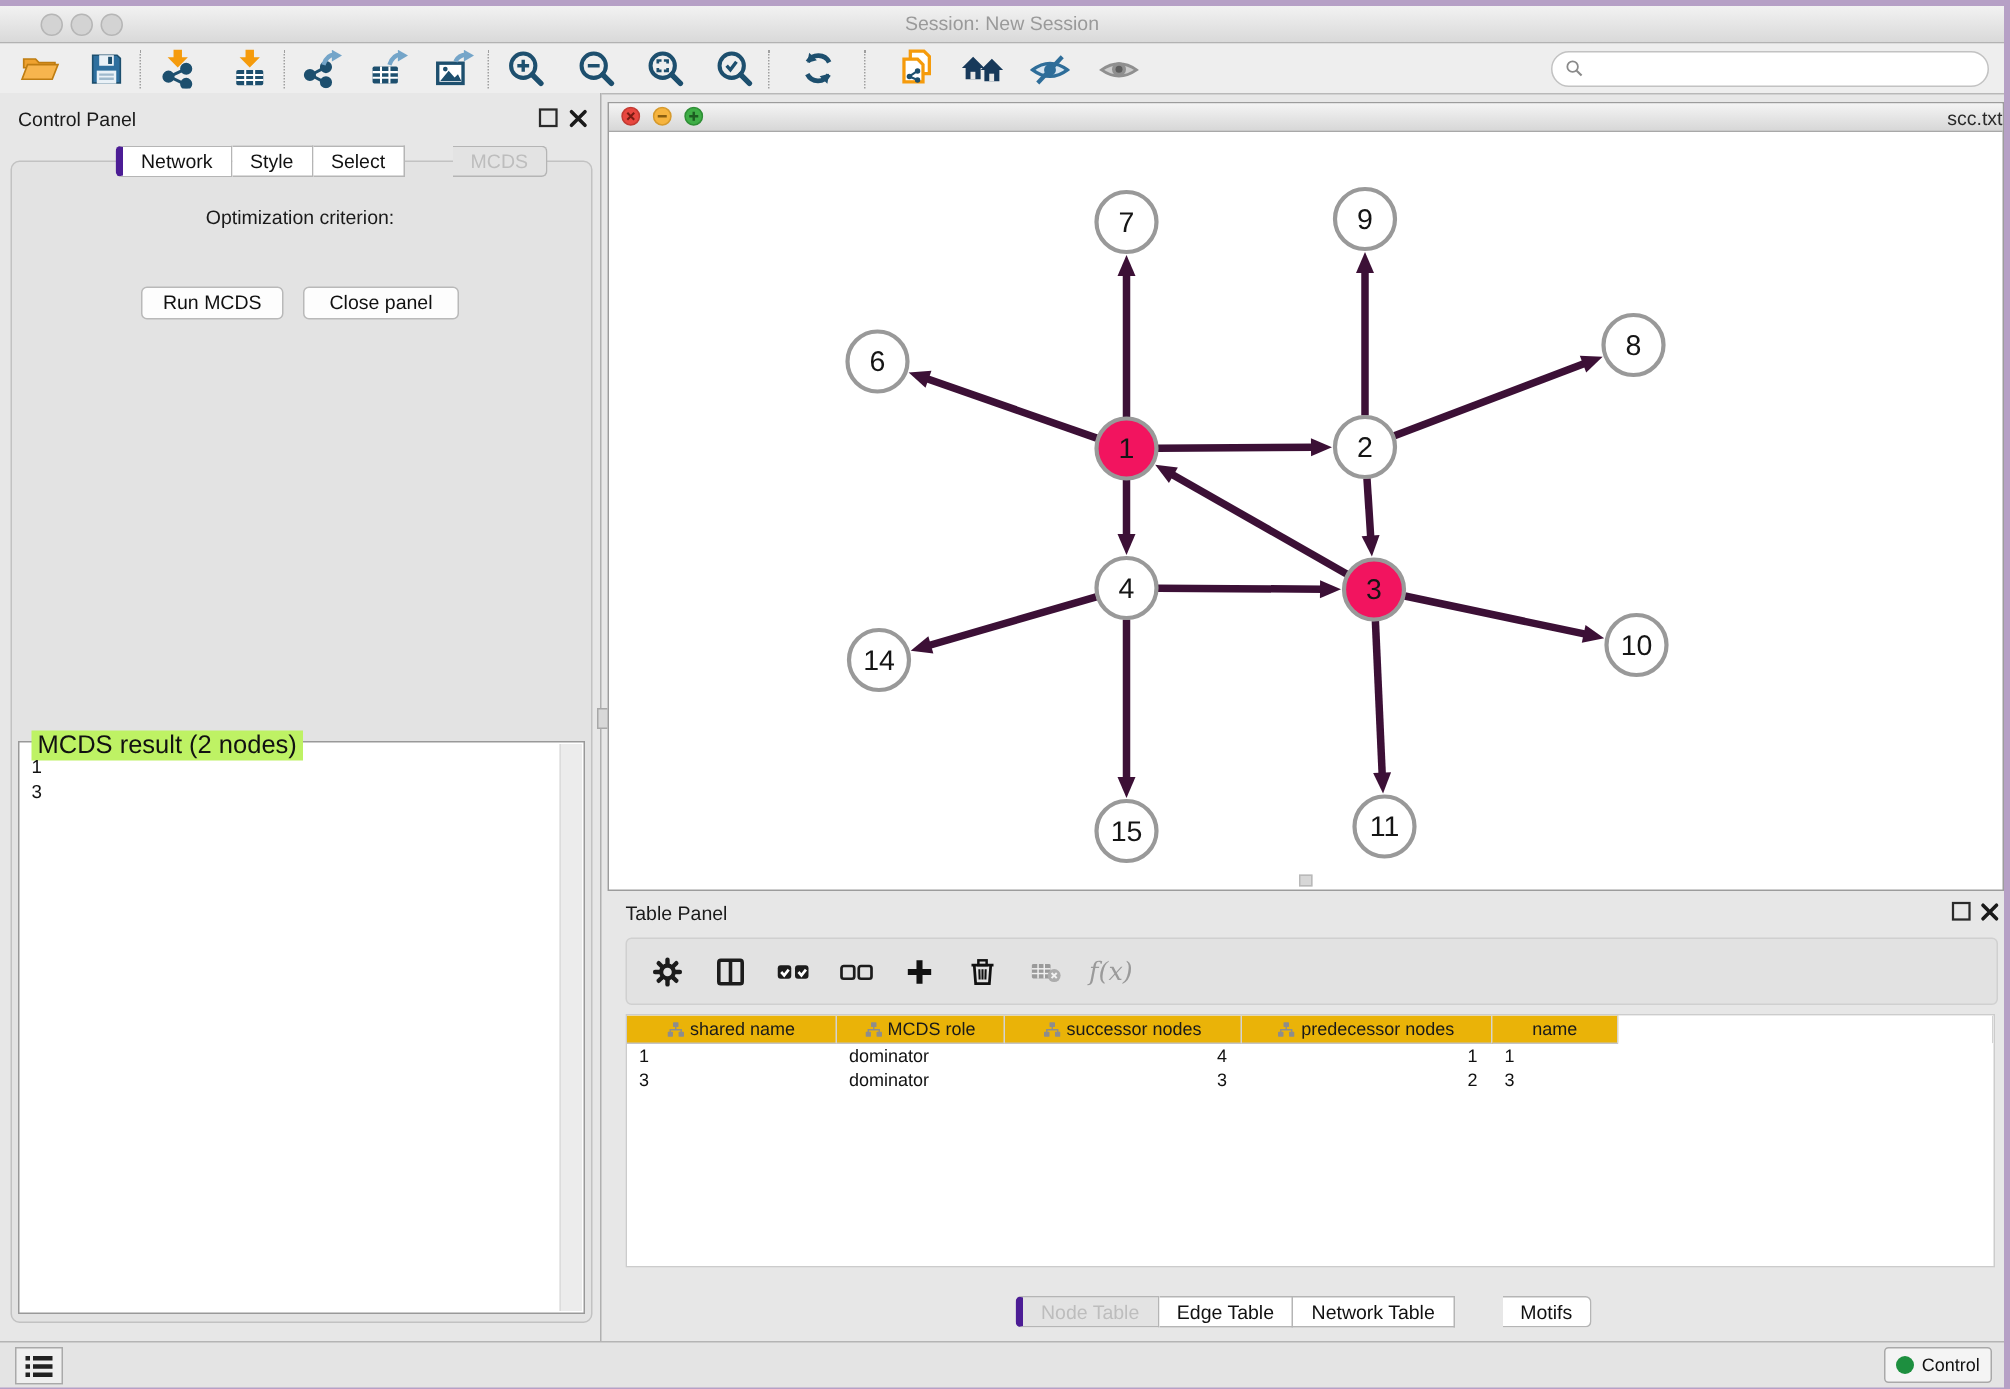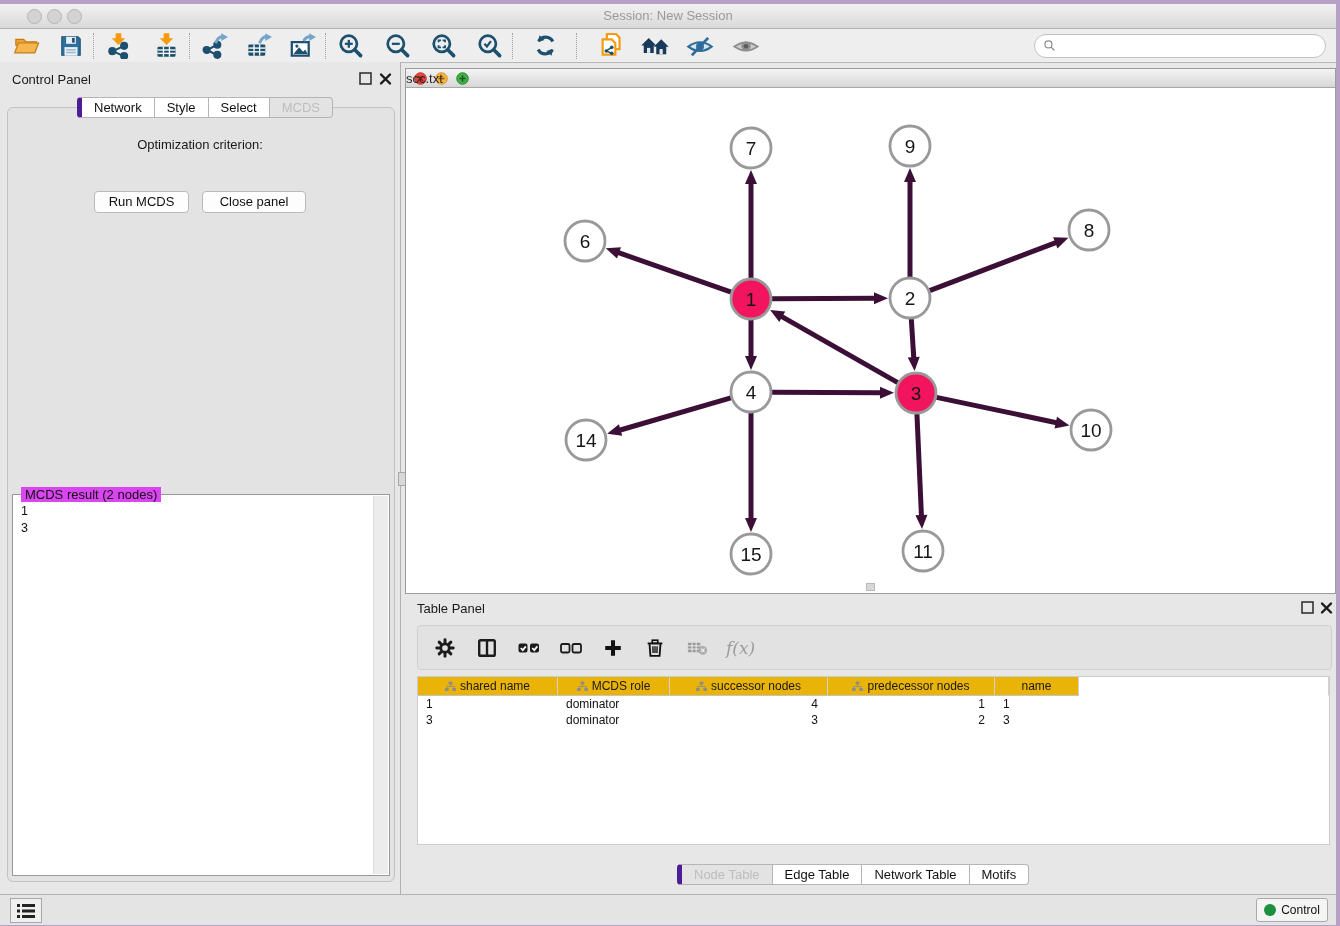--- a/index.html
+++ b/index.html
@@ -21,37 +21,37 @@
   #search-wrap svg{position:absolute;left:8px;top:4px;}
 
   
   #control-panel{position:absolute;left:0;top:62px;width:400px;height:832px;background:#e7e7e7;border-right:1px solid #b0b0b0;}
   #cp-header{position:absolute;left:12px;top:10px;font-size:13px;color:#1a1a1a;}
   .panel-float{position:absolute;top:9px;cursor:pointer;}
   #cp-body{position:absolute;left:7px;top:45px;width:386px;height:773px;background:#e3e3e3;border:1px solid #c2c2c2;border-radius:6px;}
   .segbar{position:absolute;display:flex;}
   .seg{height:19px;line-height:19px;padding:0 12px;background:#ffffff;border:1px solid #b5b5b5;border-left:none;font-size:13px;color:#111;text-align:center;cursor:pointer;}
   .seg:first-child{border-left:5px solid #4c1d95;border-radius:4px 0 0 4px;text-align:center;}
-  .seg:last-child{border-radius:0 4px 4px 0;}
+  .seg:last-child{border-radius:0 4px 4px 0;margin-left:32px;}
   .seg.active{background:#e3e3e3;color:#bdbdbd;}
   #opt-label{position:absolute;left:0;top:75px;width:400px;text-align:center;font-size:13px;color:#1a1a1a;}
   #opt-select{position:absolute;left:45px;top:96px;width:308px;height:20px;background:#ffffff;border:1px solid #b9b9b9;border-radius:4px;font-size:13px;color:#111;line-height:20px;padding-left:10px;cursor:pointer;}
   #opt-select svg{position:absolute;right:6px;top:2px;}
   .pbtn{position:absolute;top:129px;height:20px;background:#fdfdfd;border:1px solid #b9b9b9;border-radius:4px;font-size:13px;color:#111;text-align:center;line-height:20px;cursor:pointer;}
   #mcds-result{position:absolute;left:12px;top:432px;width:376px;height:380px;border:1px solid #999999;background:#ffffff;}
-  #mcds-legend{position:absolute;left:8px;top:-8px;background:#d946ef;padding:0 4px;font-size:13px;color:#111;}
+  #mcds-legend{position:absolute;left:8px;top:-8px;background:#bef264;padding:0 4px;font-size:17px;color:#111;}
   #mcds-lines{position:absolute;left:0;top:8px;width:354px;bottom:2px;overflow:hidden;font-size:12.5px;color:#111;}
   .result-line{padding:0 0 0 8px;line-height:17px;}
   #mcds-scroll{position:absolute;right:1px;top:1px;width:14px;bottom:1px;background:#ececec;border-left:1px solid #dcdcdc;}
   #divider-handle{position:absolute;left:398px;top:472px;width:6px;height:12px;background:#d8d8d8;border:1px solid #a8a8a8;}
 
   
   #net-window{position:absolute;left:405px;top:68px;width:931px;height:526px;background:#ffffff;border:1px solid #9c9c9c;box-sizing:border-box;}
   #net-titlebar{position:absolute;left:0;top:0;width:100%;height:18px;background:linear-gradient(#f4f4f4,#d7d7d7);border-bottom:1px solid #a8a8a8;}
-  #net-title{position:absolute;left:0;top:2px;width:100%;text-align:left;font-size:13px;color:#2a2a2a;}
+  #net-title{position:absolute;left:0;top:2px;width:100%;text-align:right;font-size:13px;color:#2a2a2a;}
   .tl2{position:absolute;top:2px;cursor:pointer;}
   #graph-svg{position:absolute;left:0;top:19px;}
   #net-grip{position:absolute;left:460px;bottom:2px;width:7px;height:6px;background:#d7d7d7;border:1px solid #b9b9b9;}
 
   
   #table-panel{position:absolute;left:405px;top:597px;width:931px;height:297px;background:#e7e7e7;}
   #tp-title{position:absolute;left:12px;top:4px;font-size:13px;color:#1a1a1a;}
   #tp-toolbar{position:absolute;left:12px;top:28px;width:913px;height:43px;background:#e2e2e2;border:1px solid #d0d0d0;border-radius:4px;display:flex;align-items:center;}
   #tp-toolbar .tbtn{margin-left:14px;}
   .fx{font-family:"DejaVu Serif","Liberation Serif",serif;font-style:italic;font-size:17px;color:#9a9a9a;}

